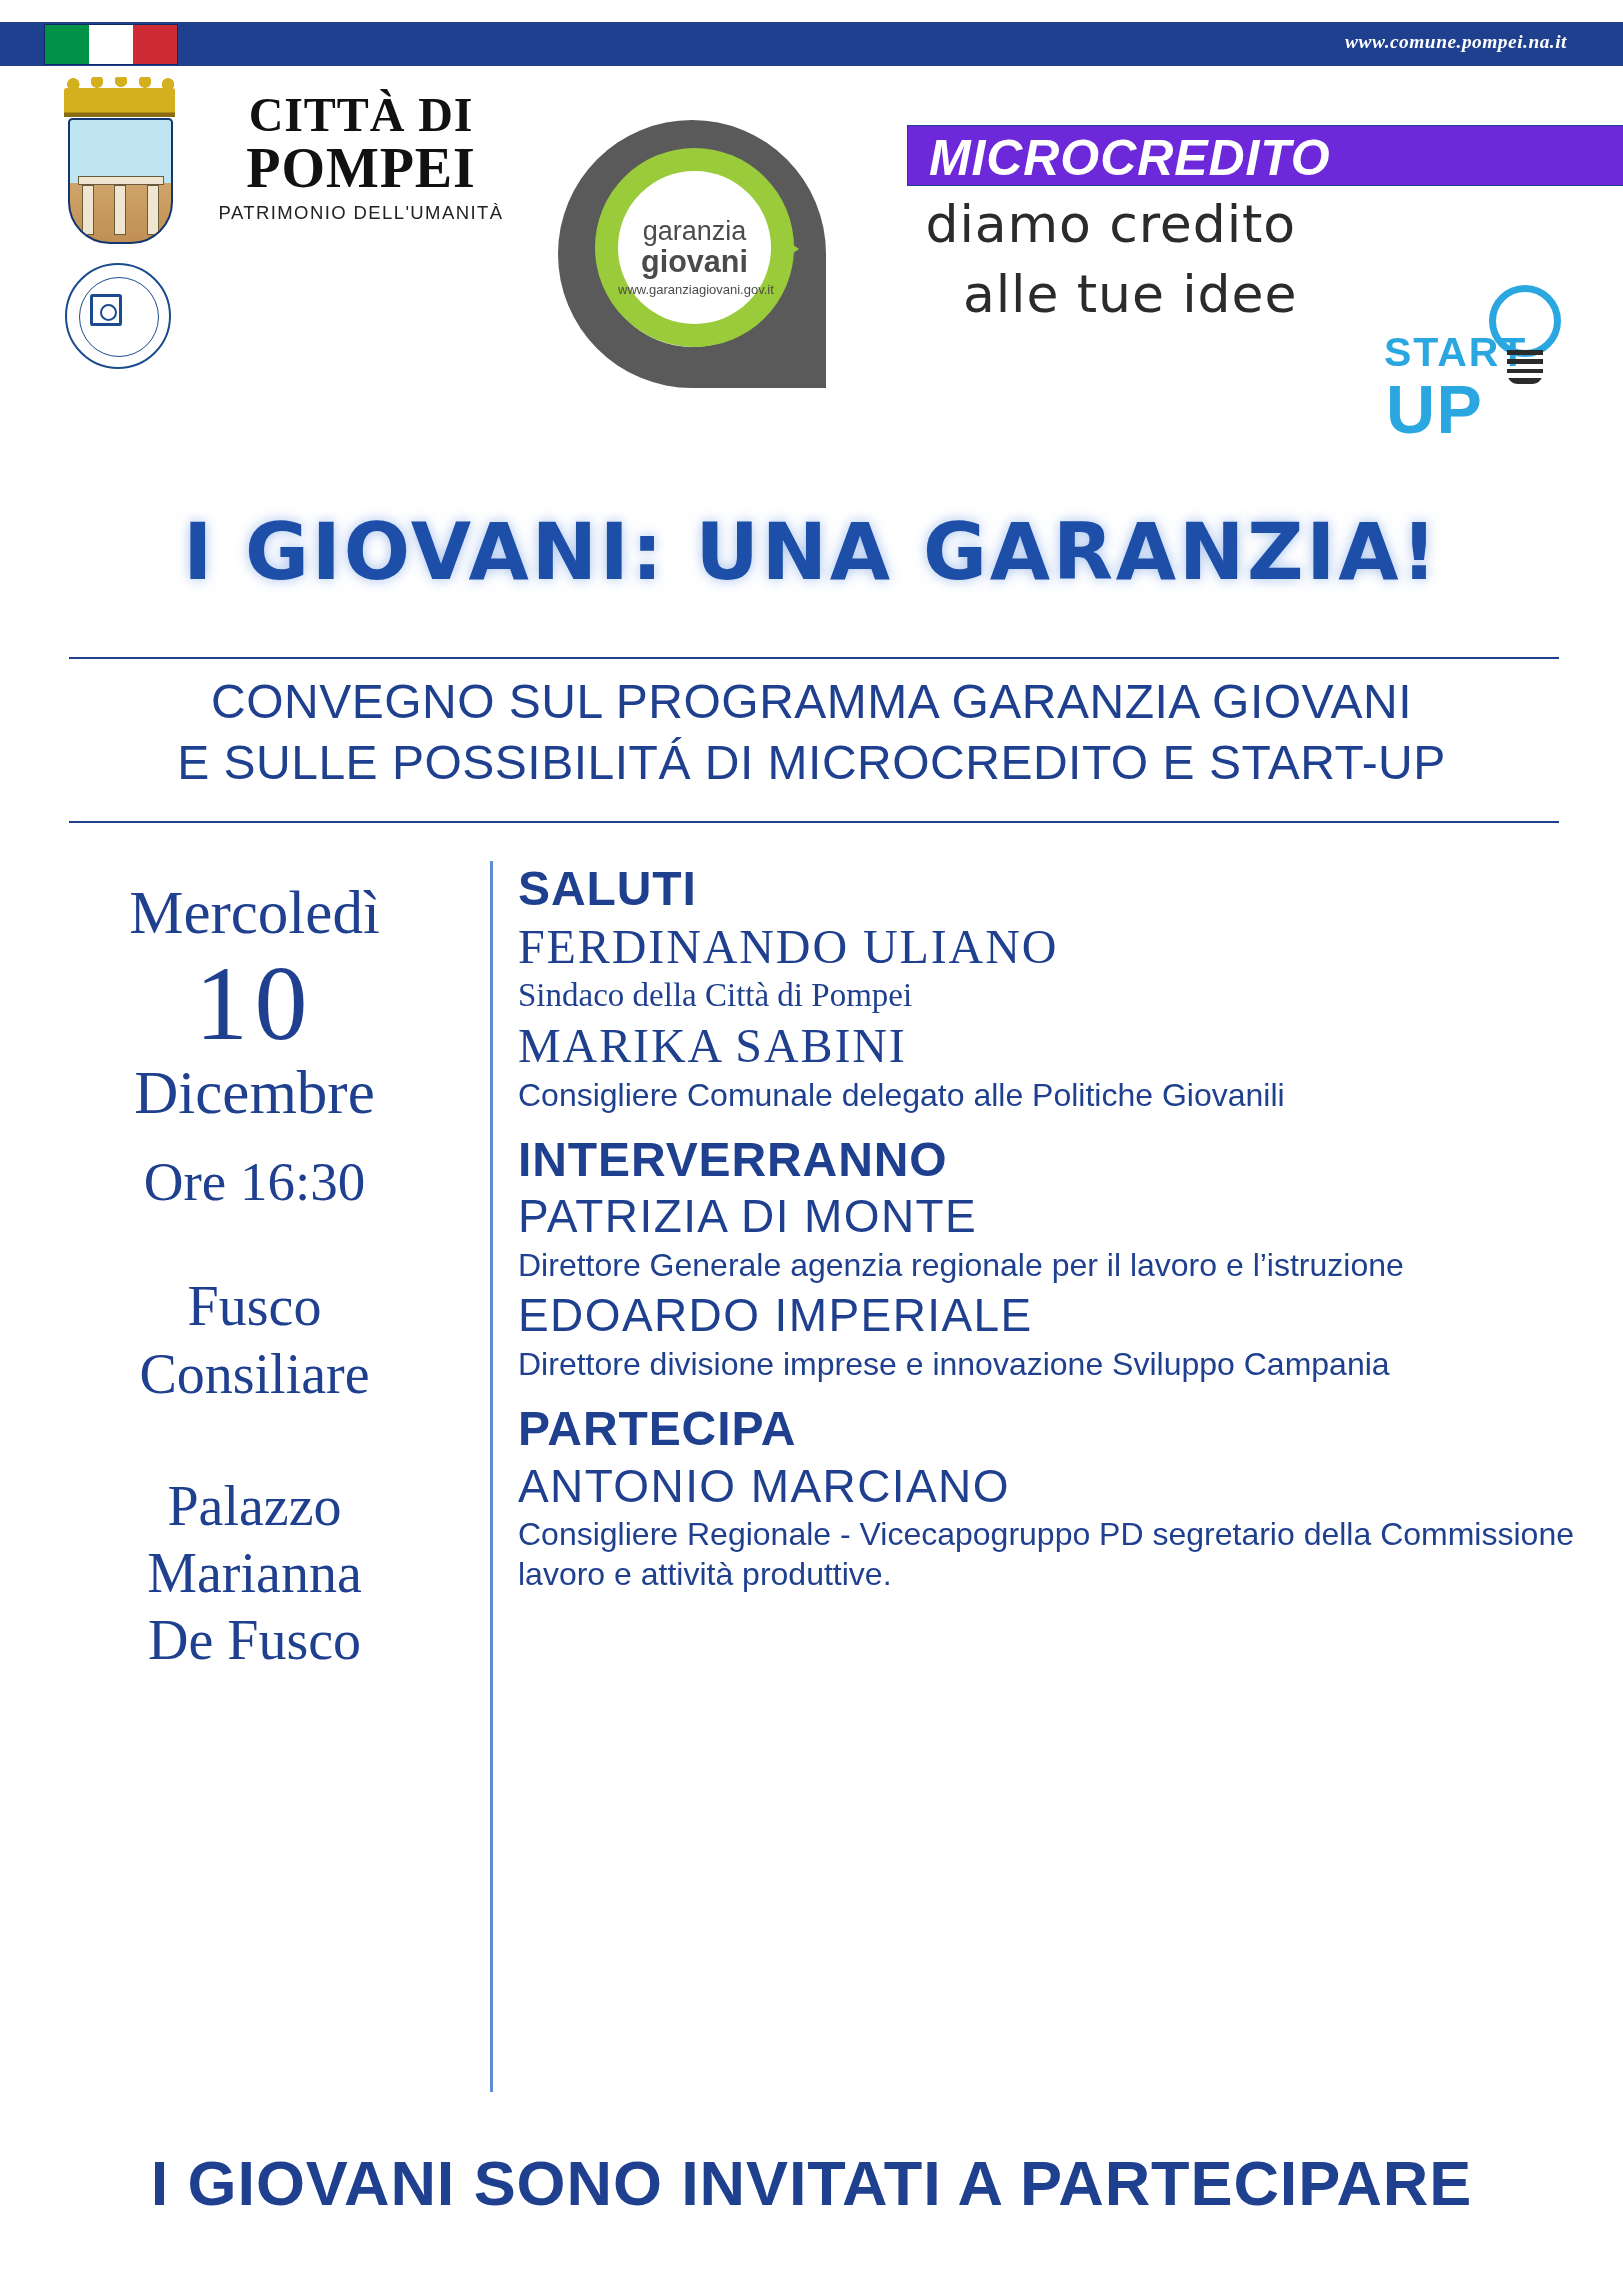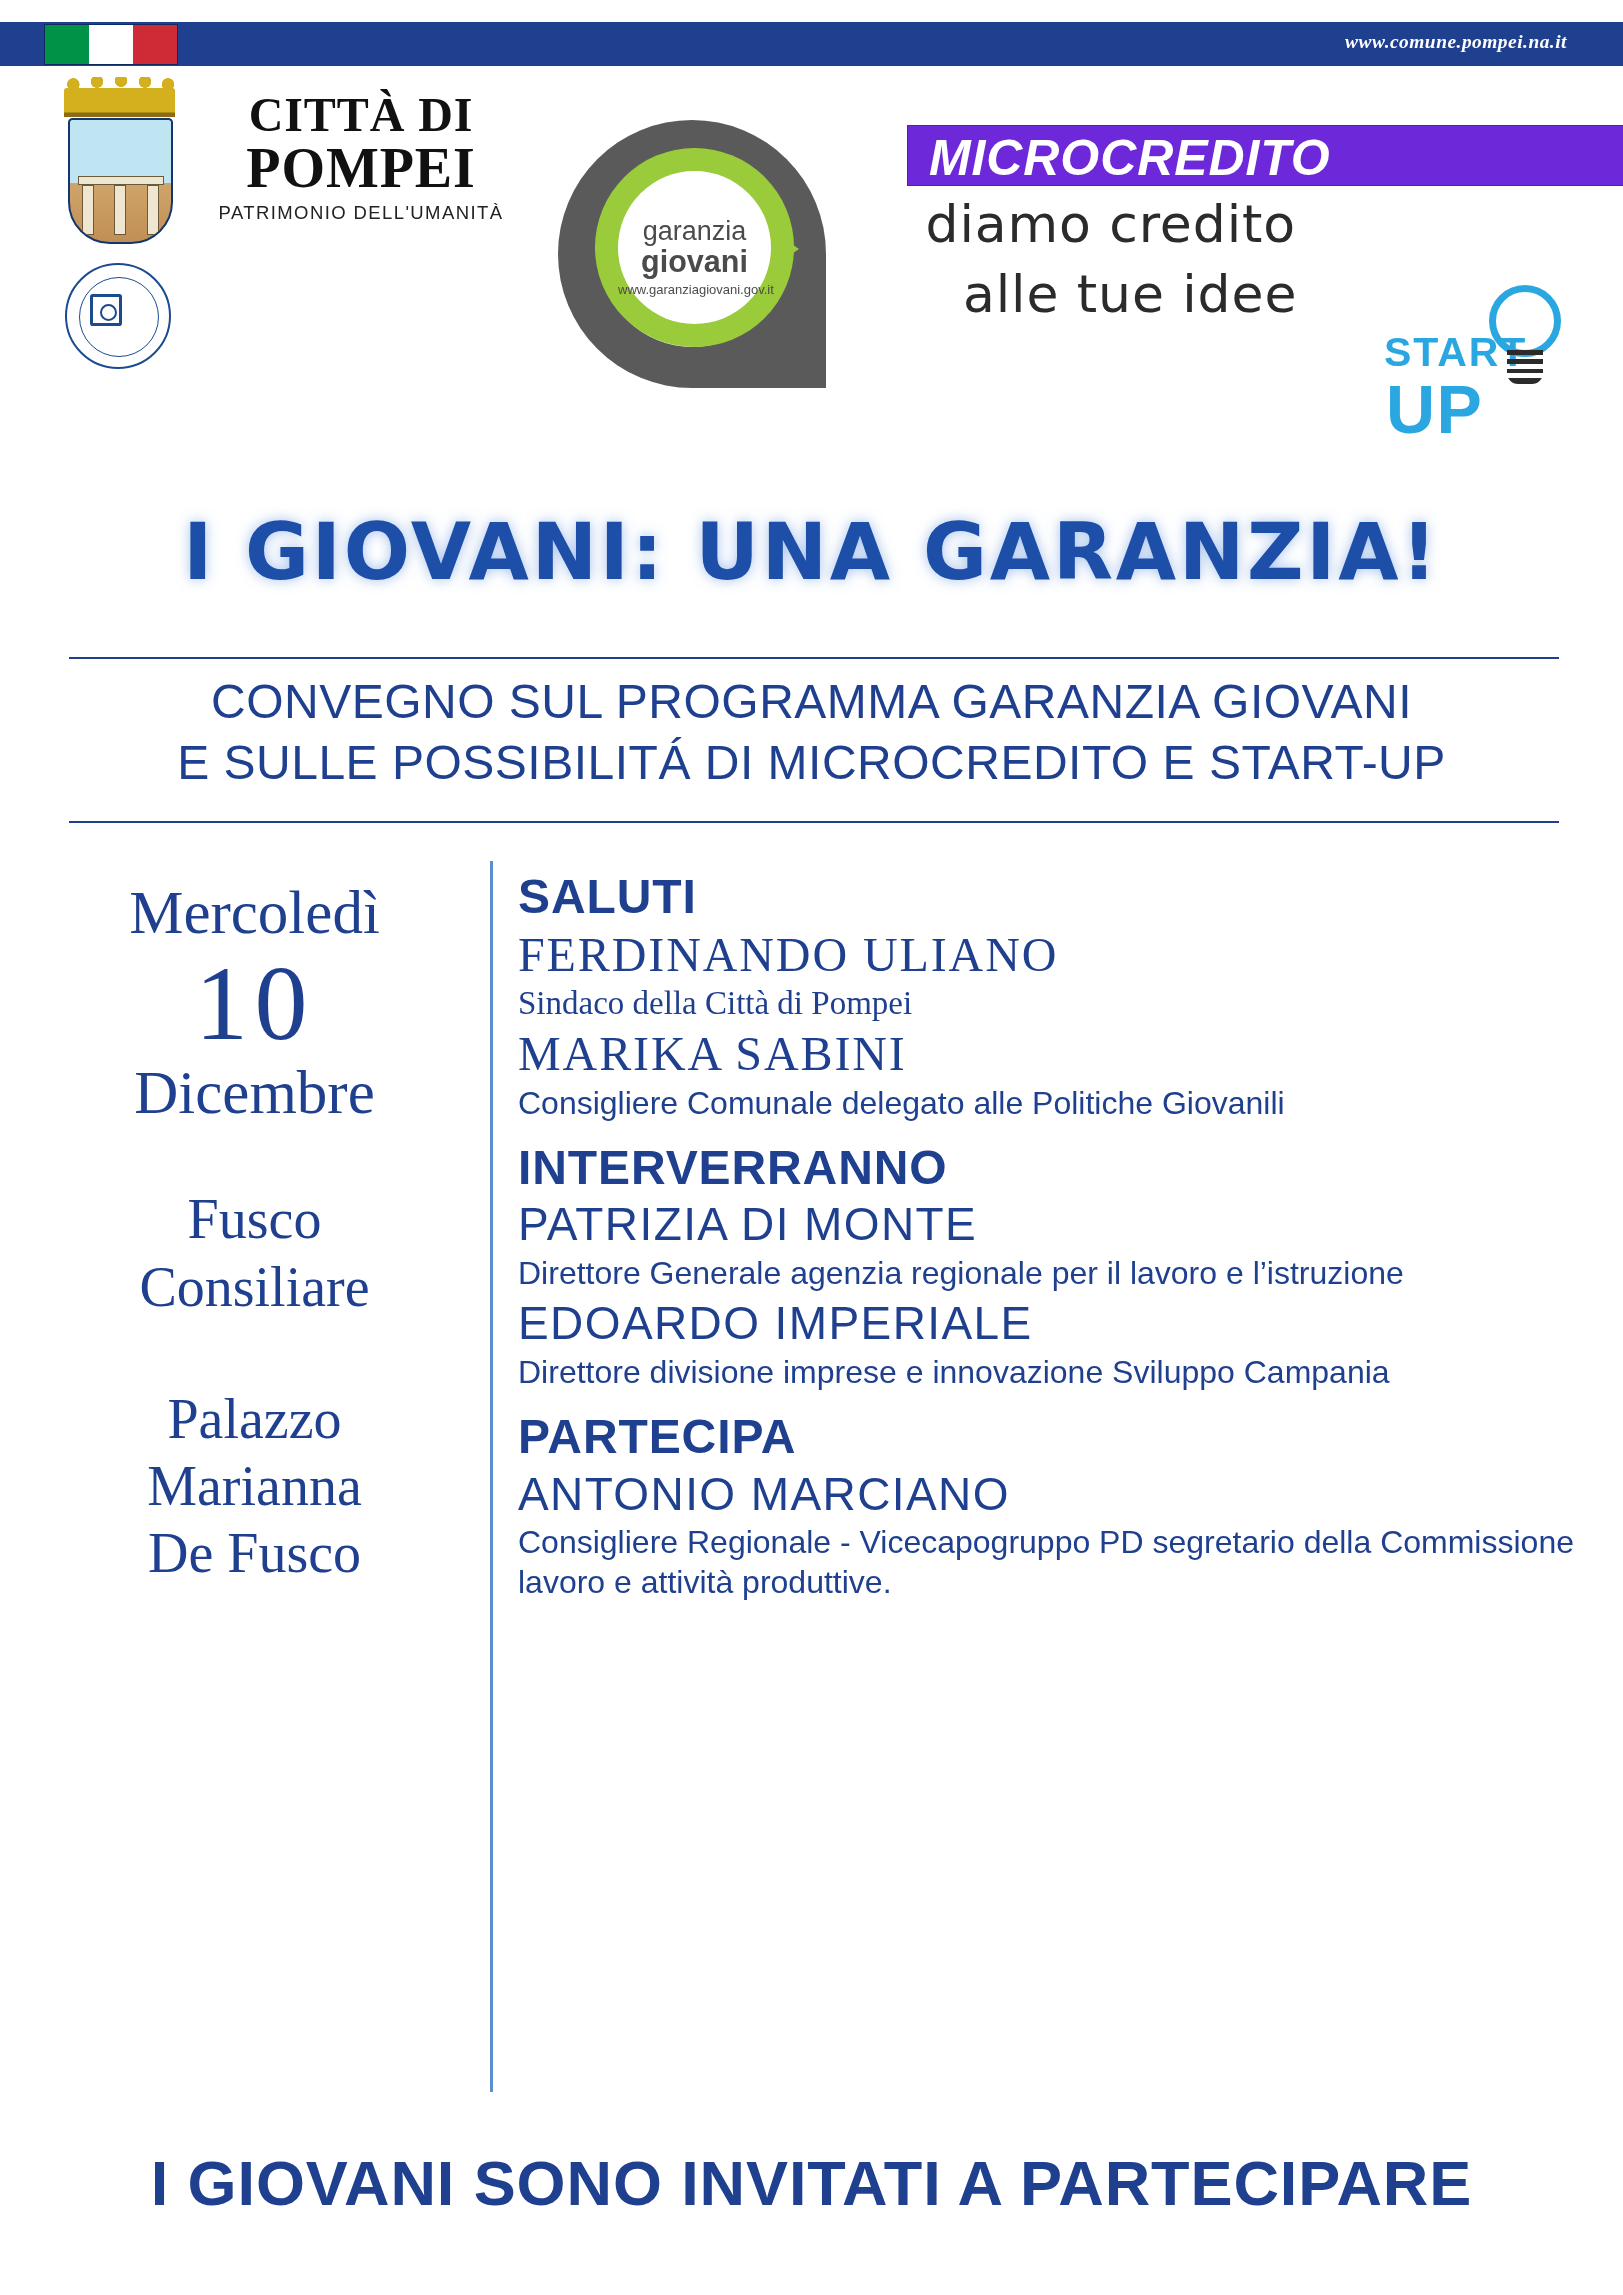--- a/index.html
+++ b/index.html
@@ -470,21 +470,21 @@
     width: 1073px;
     color: #1f3f8f;
   }
   .sec-head {
     font-family: "Liberation Sans", sans-serif;
     font-weight: bold;
     font-size: 48px;
     letter-spacing: 0.9px;
     margin-top: 16.7px;
   }
-  .sec-head.first { margin-top: 8px; }
+  .sec-head.first { margin-top: 0; }
   .person {
     font-family: "Liberation Serif", serif;
     font-size: 48px;
     letter-spacing: 1.9px;
     margin-top: 2.8px;
   }
   .person-sans {
     font-family: "Liberation Sans", sans-serif;
     font-size: 46px;
     letter-spacing: 1.4px;
@@ -590,20 +590,21 @@
     <div>E SULLE POSSIBILITÁ DI MICROCREDITO E START-UP</div>
   </div>
   <div class="rule rule-bottom"></div>
 
   <div class="divider"></div>
 
   <div class="left-col">
     <div class="day">Mercoledì</div>
     <div class="num">10</div>
     <div class="month">Dicembre</div>
+    <div class="time">Ore 16:30</div>
     <div class="venue1">
       <div>Fusco</div>
       <div>Consiliare</div>
     </div>
     <div class="venue2">
       <div>Palazzo</div>
       <div>Marianna</div>
       <div>De Fusco</div>
     </div>
   </div>

